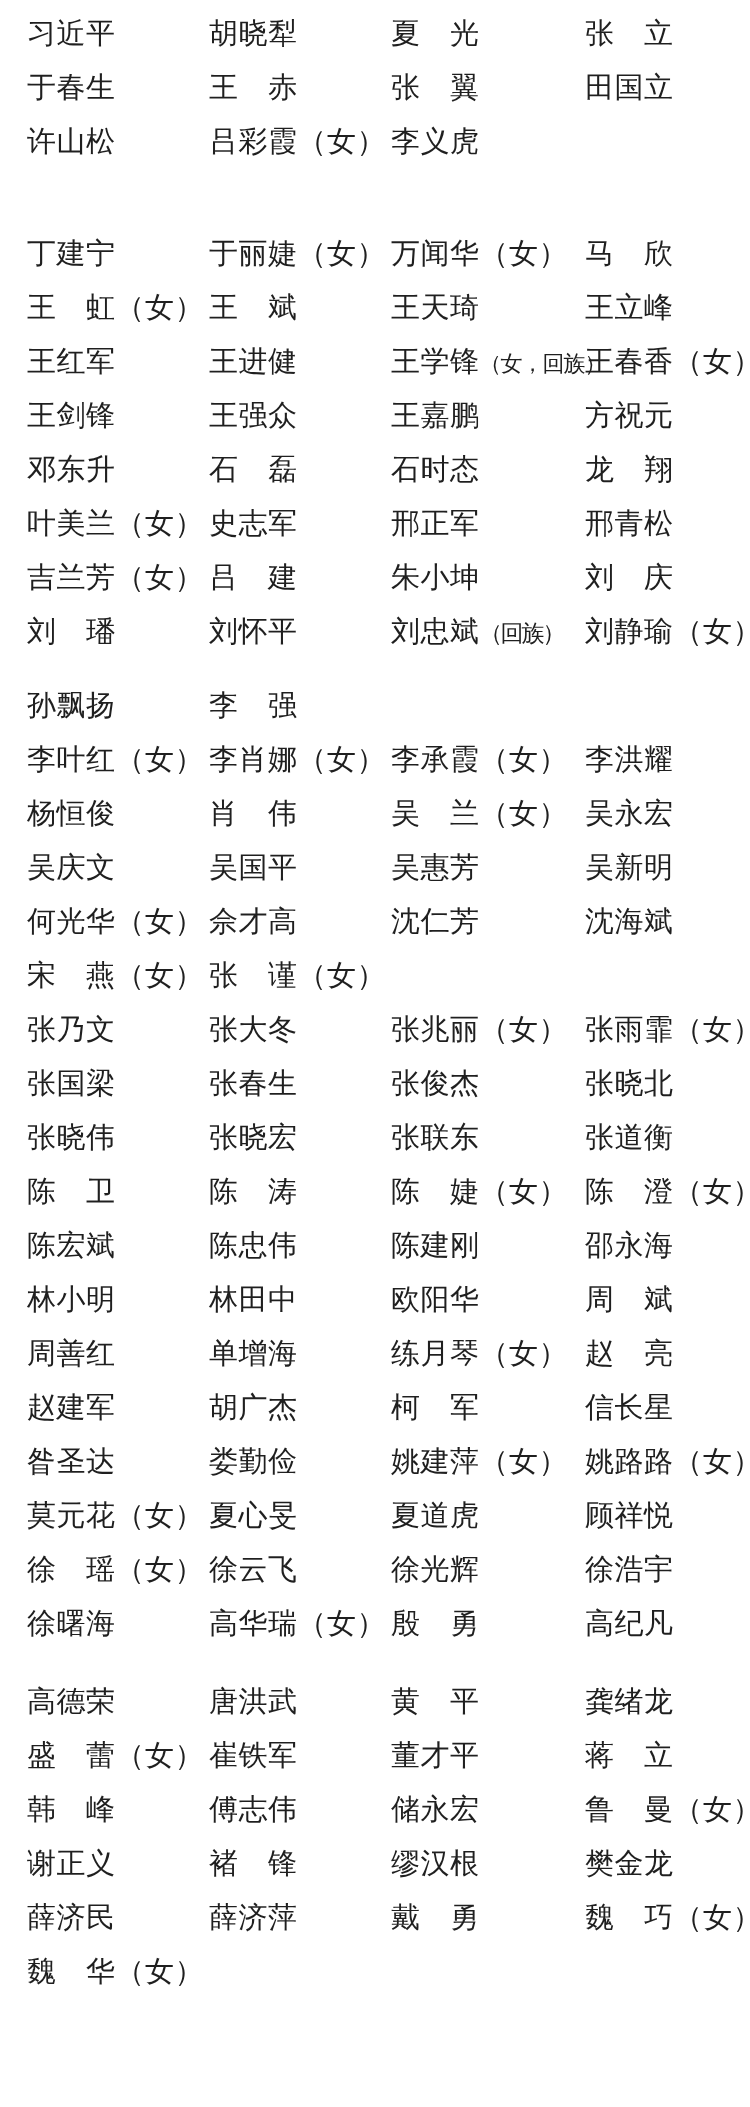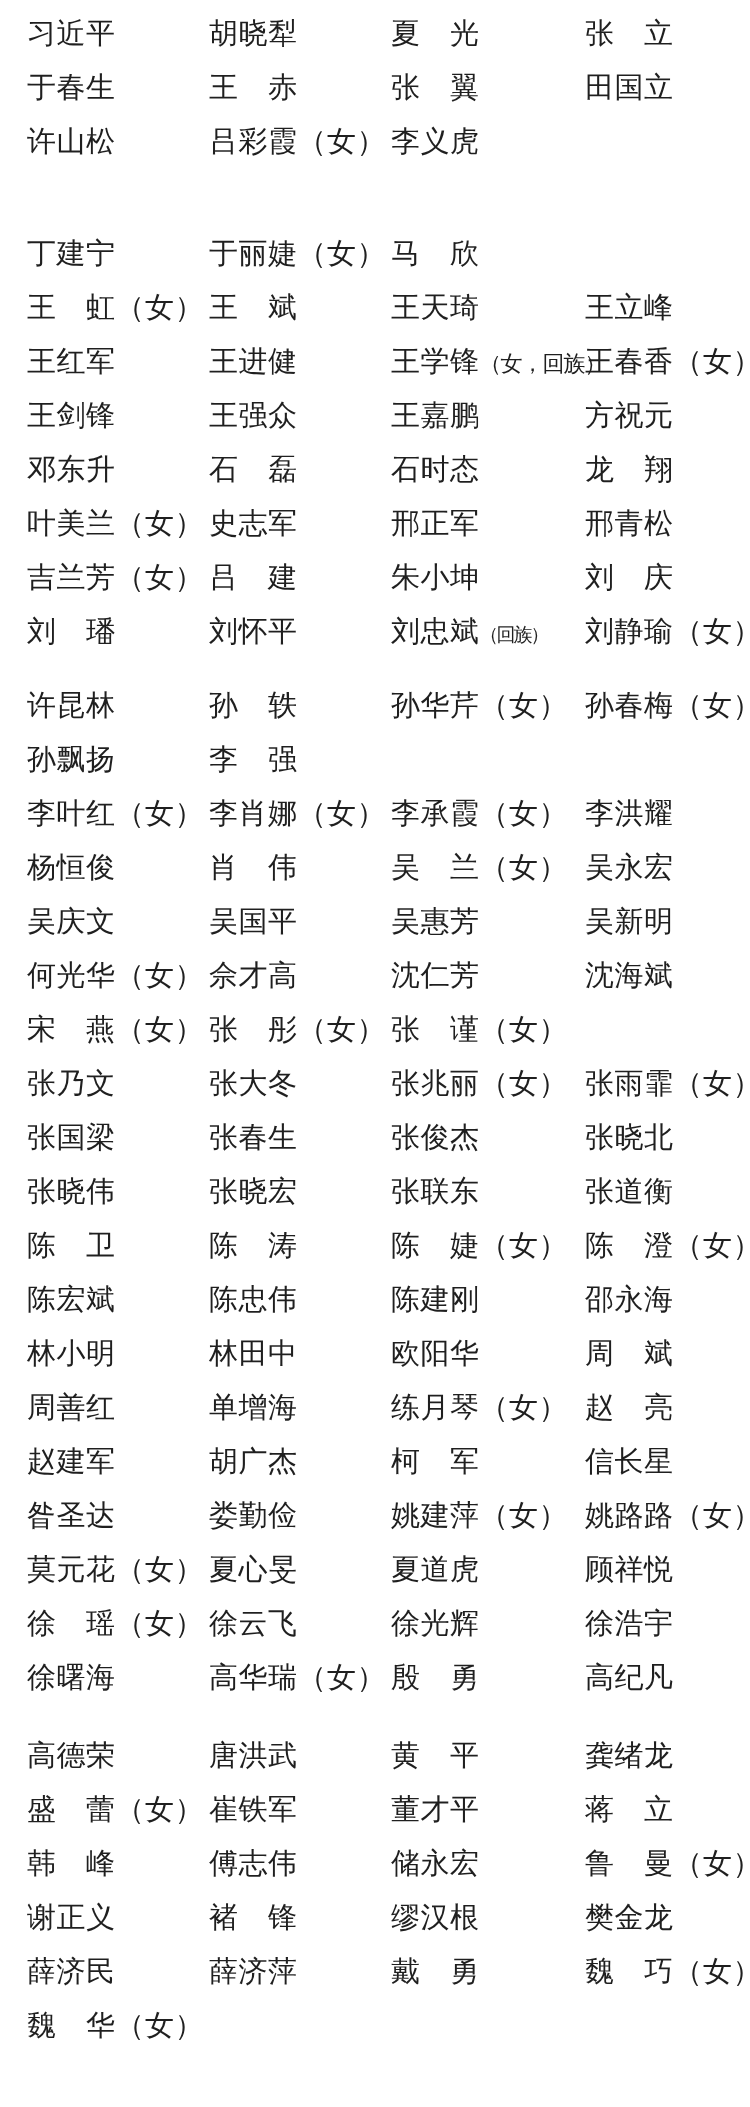--- a/index.html
+++ b/index.html
@@ -38,21 +38,21 @@
     overflow: visible;
     white-space: nowrap;
   }
   .name-text { white-space: pre; }
   .note { white-space: pre; }
   .note.small {
     font-size: 22px;
     letter-spacing: -1px;
   }
   .note.condensed {
-    font-size: 19px;
+    font-size: 23px;
     letter-spacing: -2px;
   }
 </style>
 </head>
 <body>
 
 <div class="page">
   <div id="name-list">
       <div class="section section-1">
         <div class="row">
@@ -71,20 +71,21 @@
           <div class="cell"><span class="name-text">许山松</span></div>
           <div class="cell"><span class="name-text">吕彩霞（女）</span></div>
           <div class="cell"><span class="name-text">李义虎</span></div>
           <div class="cell"><span class="name-text"></span></div>
         </div>
       </div>
       <div class="section section-2">
         <div class="row">
           <div class="cell"><span class="name-text">丁建宁</span></div>
           <div class="cell"><span class="name-text">于丽婕（女）</span></div>
+          <div class="cell"><span class="name-text">万闻华（女）</span></div>
           <div class="cell"><span class="name-text">马　欣</span></div>
         </div>
         <div class="row">
           <div class="cell"><span class="name-text">王　虹（女）</span></div>
           <div class="cell"><span class="name-text">王　斌</span></div>
           <div class="cell"><span class="name-text">王天琦</span></div>
           <div class="cell"><span class="name-text">王立峰</span></div>
         </div>
         <div class="row">
           <div class="cell"><span class="name-text">王红军</span></div>
@@ -118,26 +119,20 @@
         </div>
         <div class="row">
           <div class="cell"><span class="name-text">刘　璠</span></div>
           <div class="cell"><span class="name-text">刘怀平</span></div>
           <div class="cell"><span class="name-text">刘忠斌</span><span class="note condensed">（回族）</span></div>
           <div class="cell"><span class="name-text">刘静瑜（女）</span></div>
         </div>
       </div>
       <div class="section section-3">
         <div class="row">
-          <div class="cell"><span class="name-text">许昆林</span></div>
-          <div class="cell"><span class="name-text">孙　轶</span></div>
-          <div class="cell"><span class="name-text">孙华芹（女）</span></div>
-          <div class="cell"><span class="name-text">孙春梅（女）</span></div>
-        </div>
-        <div class="row">
           <div class="cell"><span class="name-text">孙飘扬</span></div>
           <div class="cell"><span class="name-text">李　强</span></div>
         </div>
         <div class="row">
           <div class="cell"><span class="name-text">李叶红（女）</span></div>
           <div class="cell"><span class="name-text">李肖娜（女）</span></div>
           <div class="cell"><span class="name-text">李承霞（女）</span></div>
           <div class="cell"><span class="name-text">李洪耀</span></div>
         </div>
         <div class="row">
@@ -153,21 +148,20 @@
           <div class="cell"><span class="name-text">吴新明</span></div>
         </div>
         <div class="row">
           <div class="cell"><span class="name-text">何光华（女）</span></div>
           <div class="cell"><span class="name-text">佘才高</span></div>
           <div class="cell"><span class="name-text">沈仁芳</span></div>
           <div class="cell"><span class="name-text">沈海斌</span></div>
         </div>
         <div class="row">
           <div class="cell"><span class="name-text">宋　燕（女）</span></div>
-          <div class="cell"><span class="name-text">张　彤（女）</span></div>
           <div class="cell"><span class="name-text">张　谨（女）</span></div>
         </div>
         <div class="row">
           <div class="cell"><span class="name-text">张乃文</span></div>
           <div class="cell"><span class="name-text">张大冬</span></div>
           <div class="cell"><span class="name-text">张兆丽（女）</span></div>
           <div class="cell"><span class="name-text">张雨霏（女）</span></div>
         </div>
         <div class="row">
           <div class="cell"><span class="name-text">张国梁</span></div>

